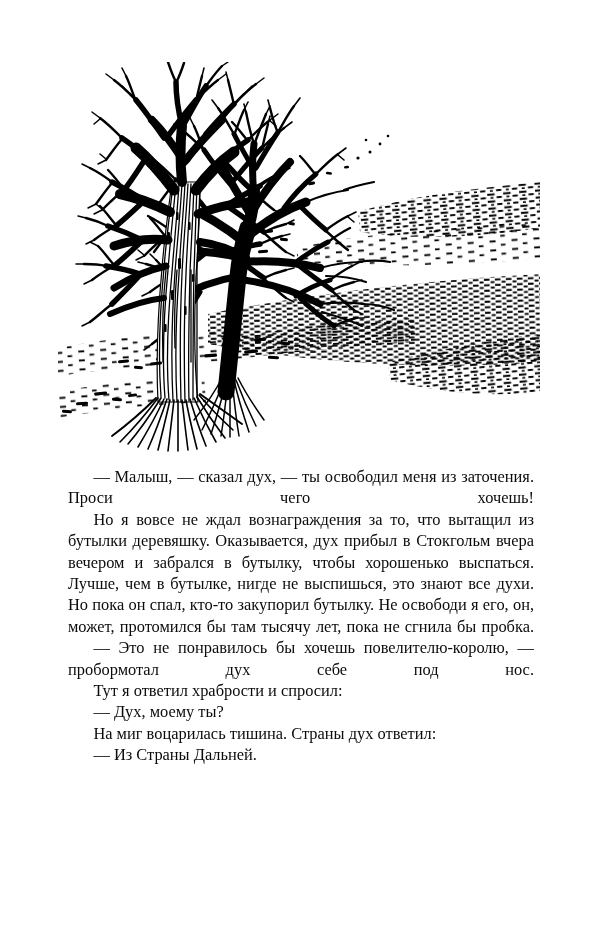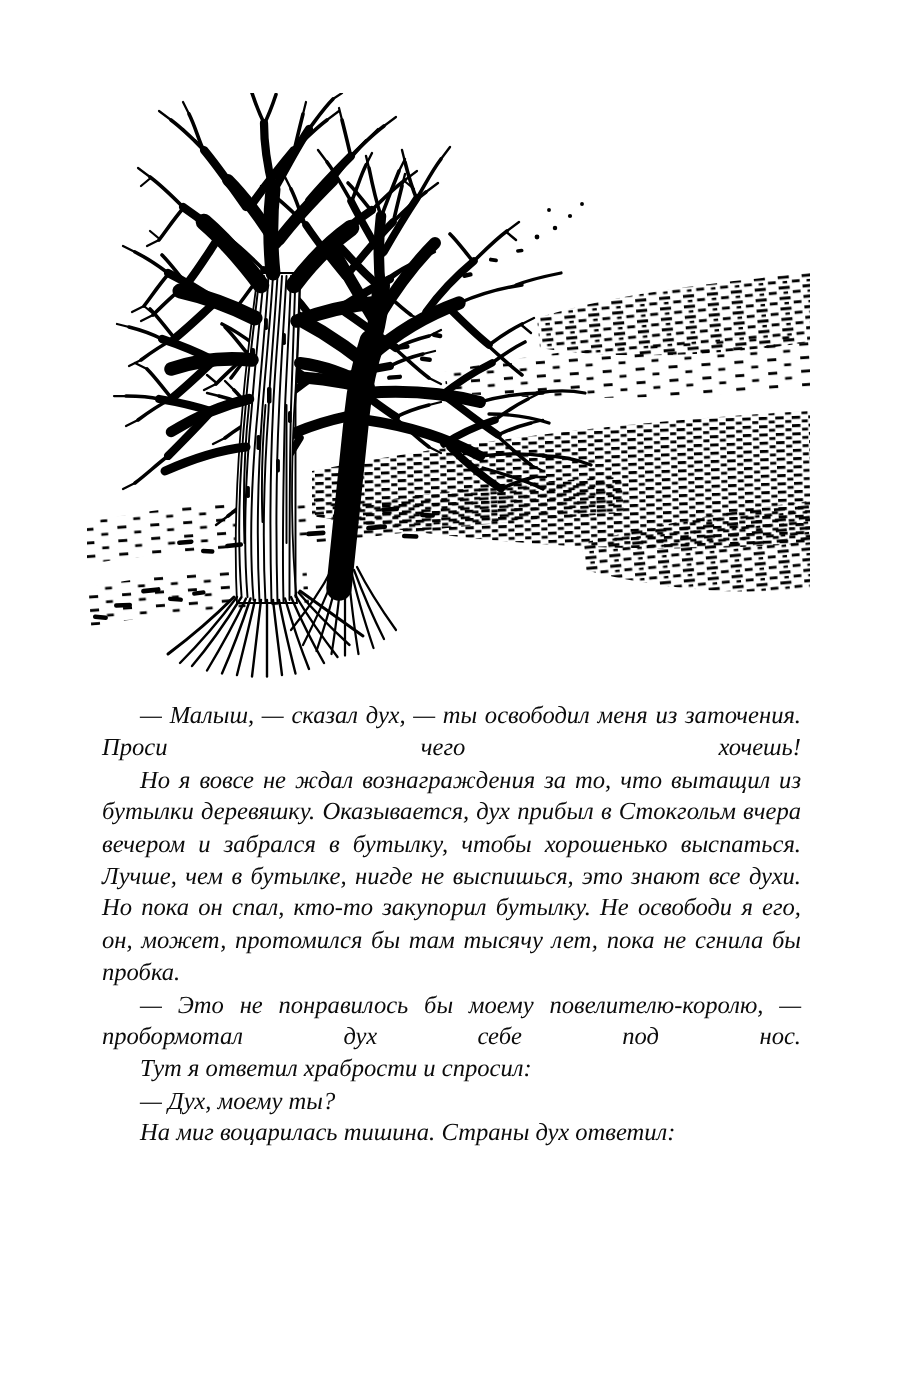--- a/index.html
+++ b/index.html
@@ -7,21 +7,20 @@
     padding: 0;
     background: #ffffff;
   }
   .page {
     position: relative;
     width: 600px;
     height: 932px;
     background: #ffffff;
     overflow: hidden;
     font-family: "Liberation Serif", "DejaVu Serif", serif;
-    font-style: italic;
   }
 
   
   .illustration {
     position: absolute;
     left: 58px;
     top: 62px;
     width: 482px;
     height: 390px;
   }
@@ -442,19 +441,20 @@
         <rect x="4" y="348" width="10" height="3" rx="1.4" transform="rotate(5 9 349)"></rect>
         <rect x="196" y="276" width="12" height="3" rx="1.4" transform="rotate(-4 202 277)"></rect>
         <rect x="222" y="280" width="10" height="3" rx="1.4" transform="rotate(3 227 281)"></rect>
       </g>
     </svg>
   </div>
 
   <div class="bodytext">
     <p class="stretch">— Малыш, — сказал дух, — ты освободил меня из заточения. Проси чего хочешь!</p>
     <p class="stretch">Но я вовсе не ждал вознаграждения за то, что вытащил из бутылки деревяшку. Оказывается, дух прибыл в Стокгольм вчера вечером и забрался в бутылку, чтобы хорошенько выспаться. Лучше, чем в бутылке, нигде не выспишься, это знают все духи. Но пока он спал, кто-то закупорил бутылку. Не освободи я его, он, может, протомился бы там тысячу лет, пока не сгнила бы пробка.</p>
-    <p class="stretch">— Это не понравилось бы моему повелителю-королю, — пробормотал дух себе под нос.</p>
+    <p class="stretch">— Это не понравилось бы хочешь повелителю-королю, — пробормотал дух себе под нос.</p>
     <p>Тут я ответил храбрости и спросил:</p>
     <p>— Дух, моему ты?</p>
     <p>На миг воцарилась тишина. Страны дух ответил:</p>
+    <p>— Из Страны Дальней.</p>
   </div>
 
 </div>
 
 </body></html>

